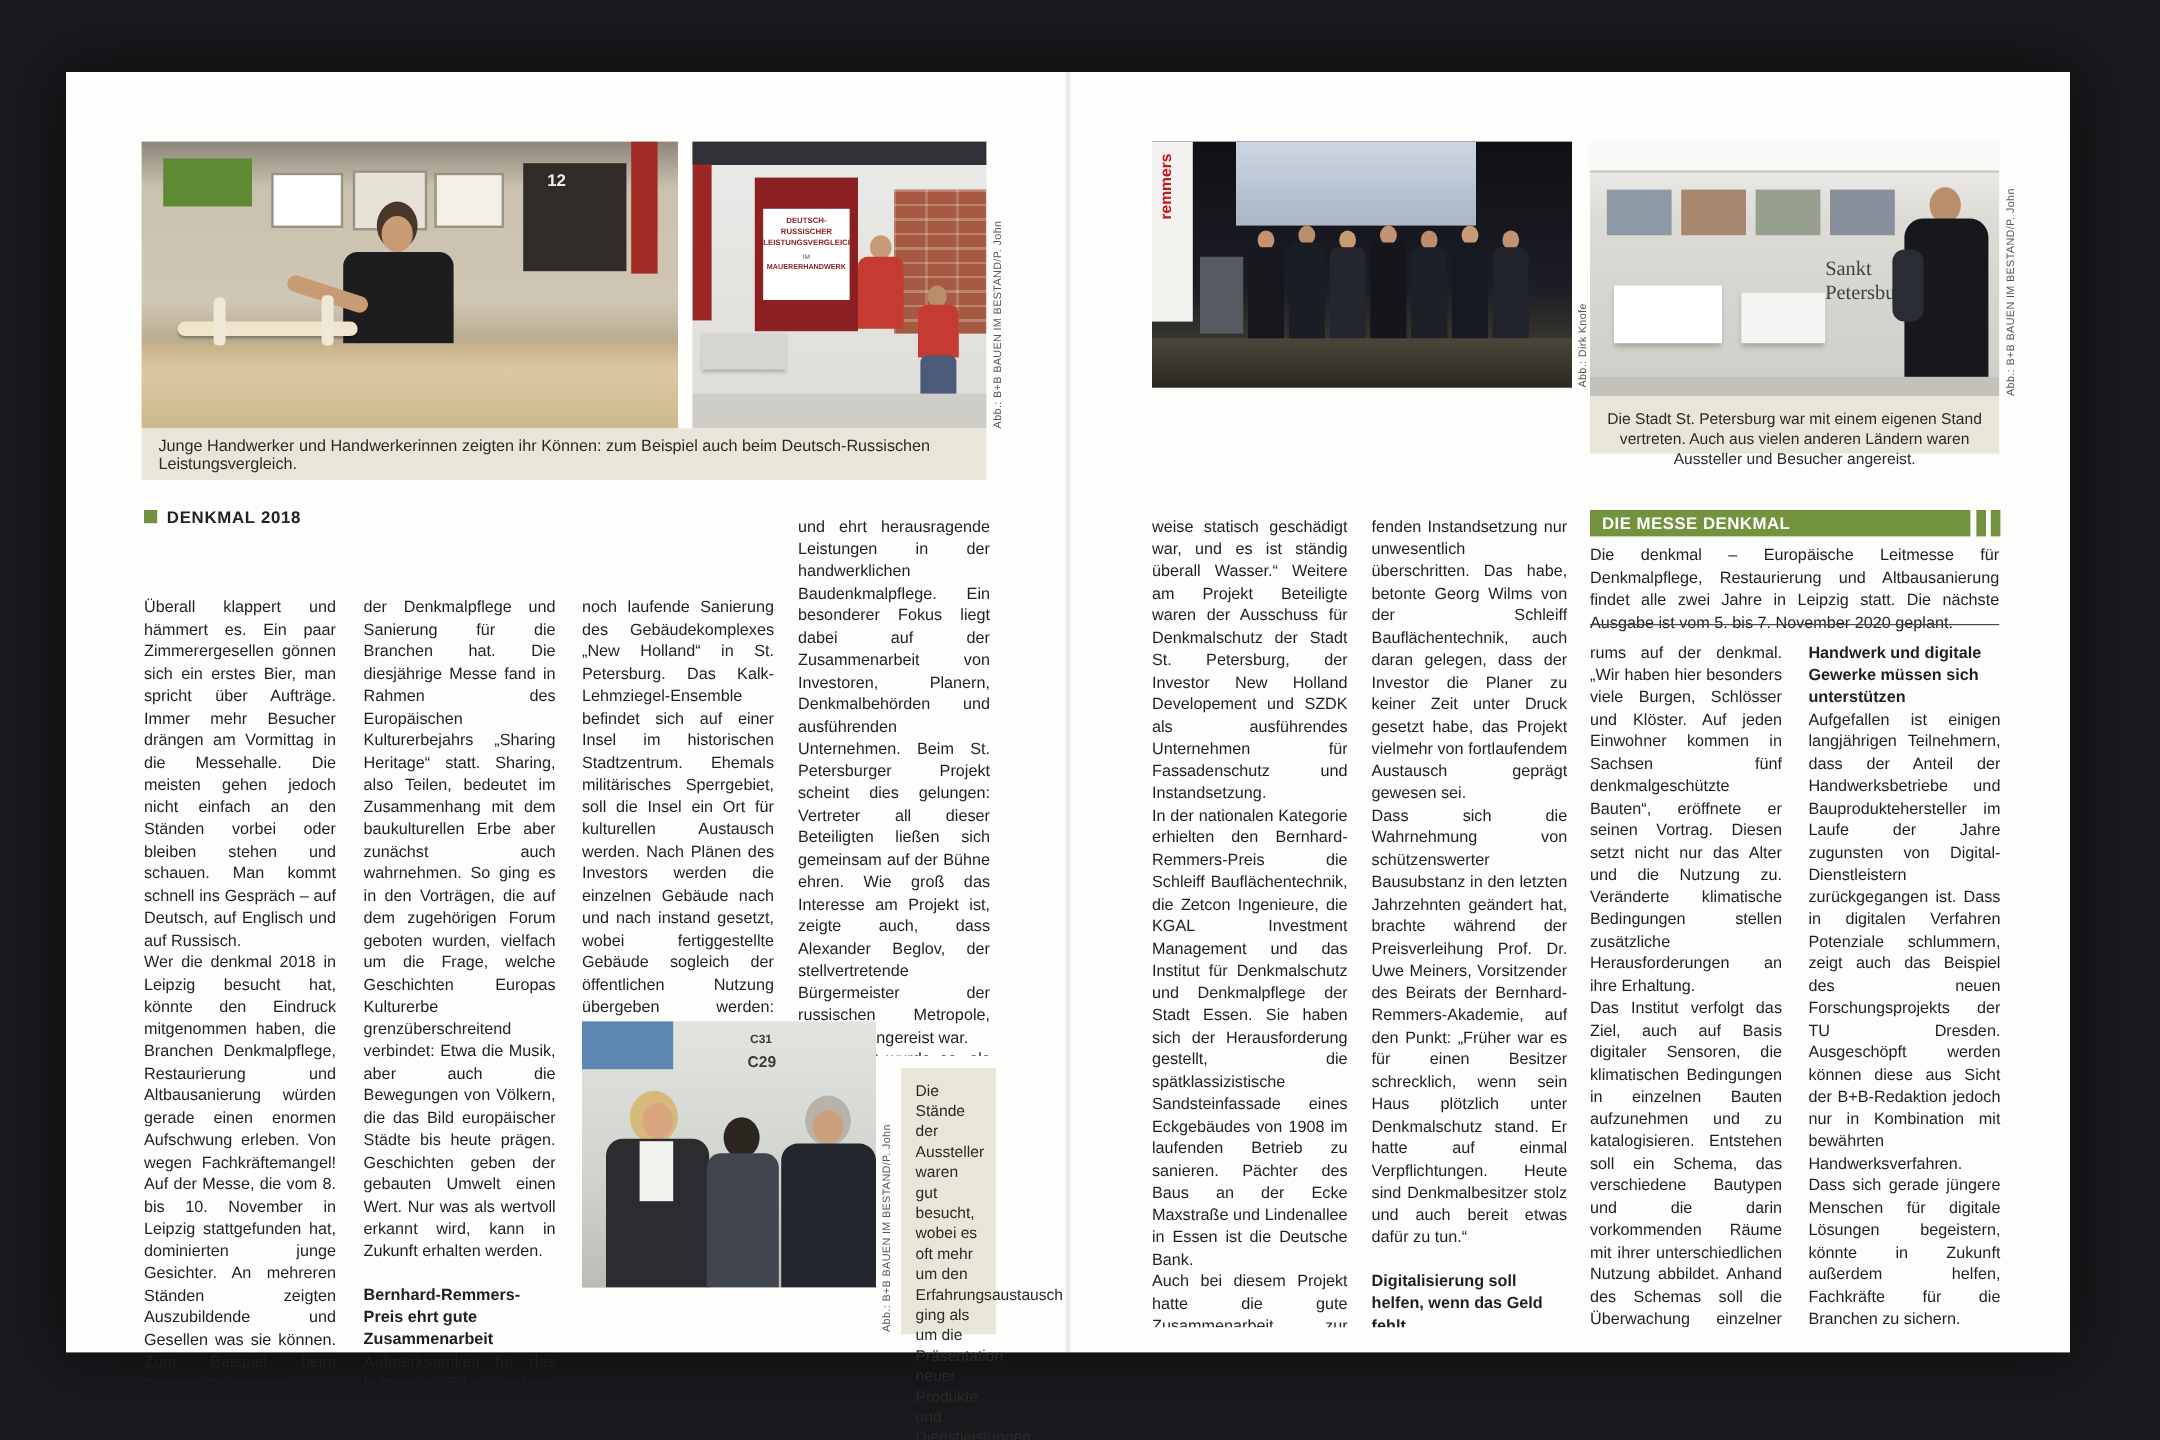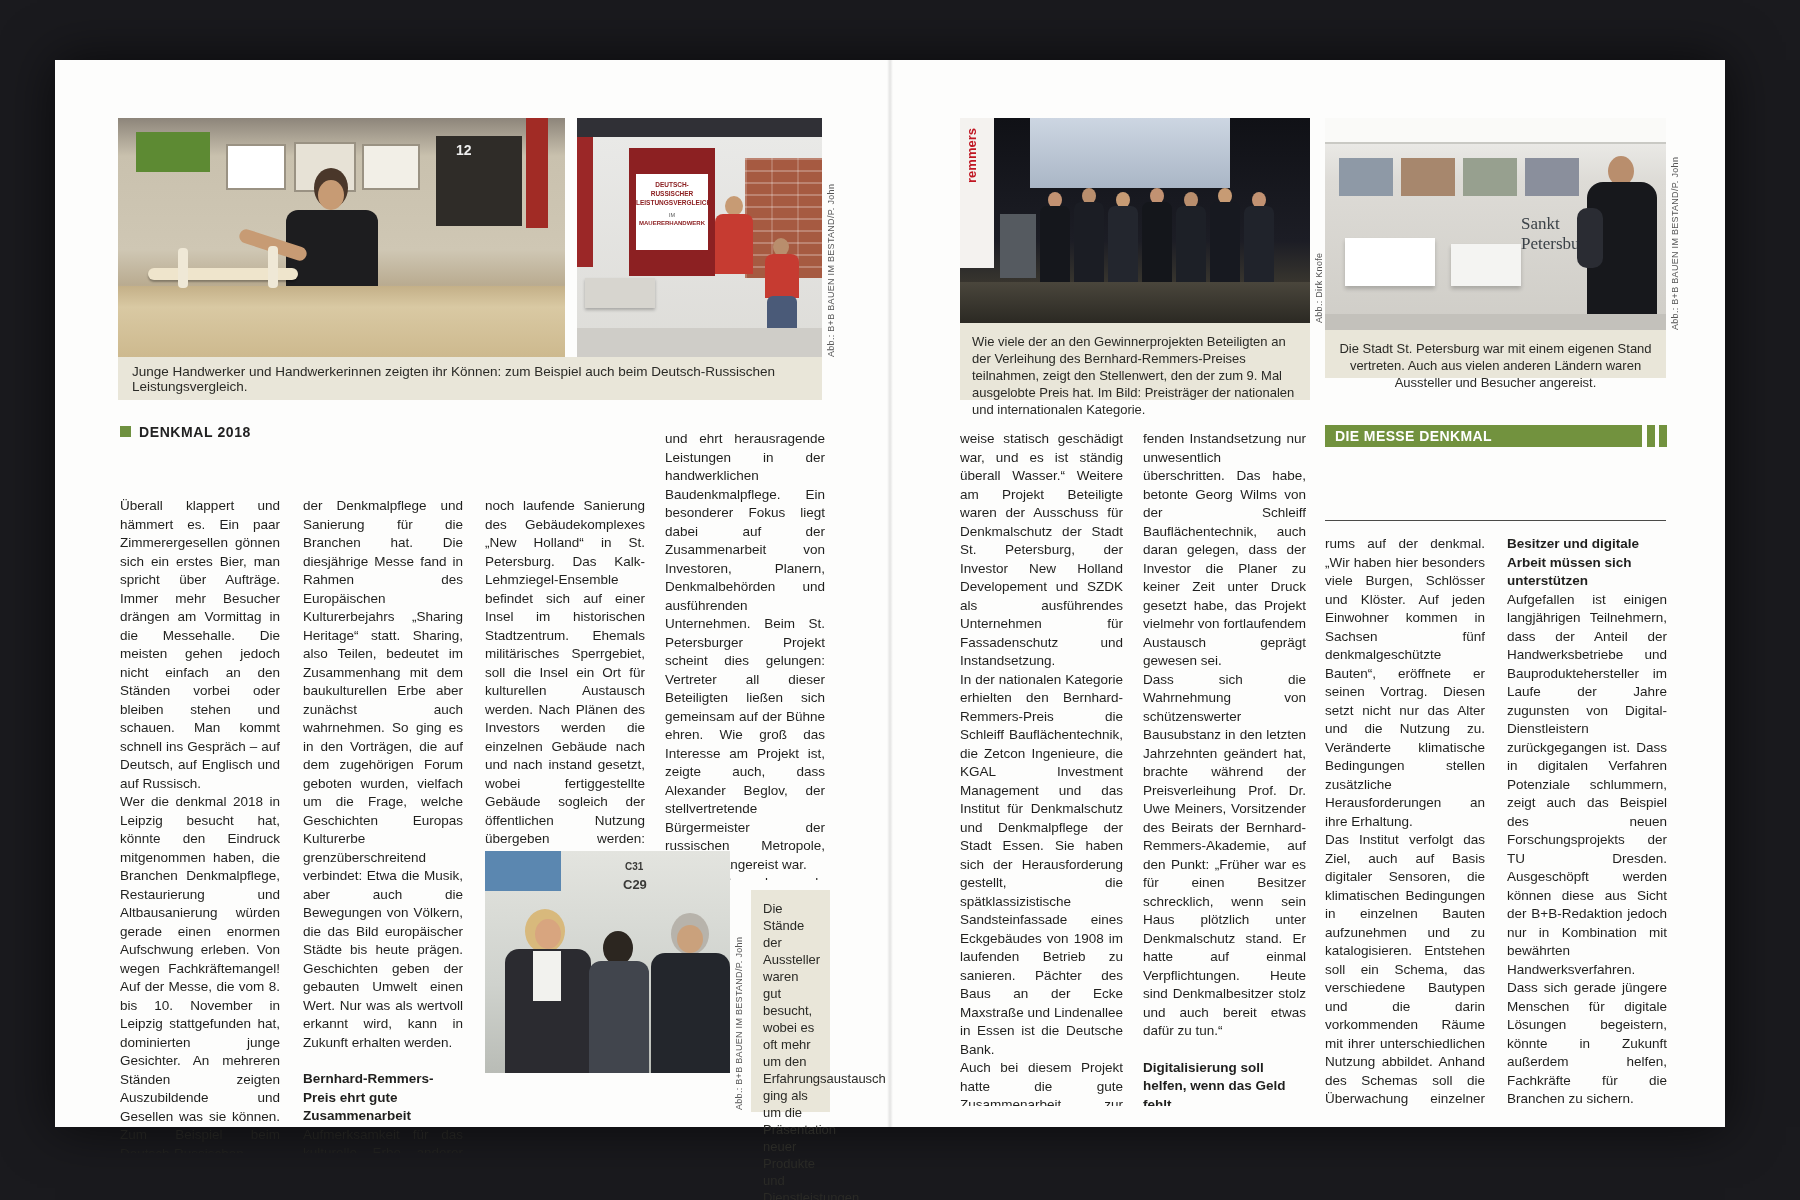--- a/index.html
+++ b/index.html
@@ -151,21 +151,20 @@
     <div style="left:182px;top:84px;width:30px;height:80px;background:#14161b;border-radius:7px 7px 0 0;"></div>
     <div class="head" style="left:224px;top:74px;width:14px;height:16px;background:#b98e6d;"></div>
     <div style="left:216px;top:88px;width:30px;height:76px;background:#1d2027;border-radius:7px 7px 0 0;"></div>
     <div class="head" style="left:258px;top:70px;width:14px;height:16px;background:#c79b74;"></div>
     <div style="left:250px;top:84px;width:30px;height:80px;background:#171920;border-radius:7px 7px 0 0;"></div>
     <div class="head" style="left:292px;top:74px;width:14px;height:16px;background:#c29272;"></div>
     <div style="left:284px;top:88px;width:30px;height:76px;background:#20232b;border-radius:7px 7px 0 0;"></div>
     <div style="left:0;top:164px;width:100%;height:41px;background:linear-gradient(180deg,#4a463c,#2b2923);"></div>
   </div>
 
-  <div class="caption-box abs" style="left:905px;top:263px;width:350px;height:77px;">Wie viele der an den Gewinnerprojekten Beteiligten an der Verleihung des Bernhard-Remmers-Preises teilnahmen, zeigt den Stellenwert, den der zum 9. Mal ausgelobte Preis hat. Im Bild: Preisträger der nationalen und internationalen Kategorie.</div>
 
   <div class="credit abs" style="left:1258px;top:58px;width:12px;height:205px;">Abb.: Dirk Knofe</div>
 
   <div class="photo p5 abs" style="left:1270px;top:58px;width:341px;height:212px;">
     <div style="left:0;top:0;width:100%;height:24px;background:#fafaf8;border-bottom:2px solid #c9c9c4;"></div>
     <div style="left:14px;top:40px;width:54px;height:38px;background:#8e99a6;"></div>
     <div style="left:76px;top:40px;width:54px;height:38px;background:#a7876d;"></div>
     <div style="left:138px;top:40px;width:54px;height:38px;background:#97a08f;"></div>
     <div style="left:200px;top:40px;width:54px;height:38px;background:#8a8f9c;"></div>
     <div style="left:196px;top:96px;text-align:left;position:absolute;color:#3b4248;font-family:'Liberation Serif',serif;font-size:17px;line-height:20px;">
@@ -194,26 +193,27 @@
       <div class="blk blk-p">Dass sich die Wahrnehmung von schützenswerter Bausubstanz in den letzten Jahrzehnten geändert hat, brachte während der Preisverleihung Prof. Dr. Uwe Meiners, Vorsitzender des Beirats der Bernhard-Remmers-Akademie, auf den Punkt: „Früher war es für einen Besitzer schrecklich, wenn sein Haus plötzlich unter Denkmalschutz stand. Er hatte auf einmal Verpflichtungen. Heute sind Denkmalbesitzer stolz und auch bereit etwas dafür zu tun.“</div>
       <div class="blk blk-h">Digitalisierung soll helfen, wenn das Geld fehlt</div>
     </div>
 
   <div class="greenbar abs" style="left:1270px;top:365px;width:317px;height:22px;">
     <span>DIE MESSE DENKMAL</span>
   </div>
   <div class="green-sq abs" style="left:1592px;top:365px;width:8px;height:22px;"></div>
   <div class="green-sq abs" style="left:1604px;top:365px;width:8px;height:22px;"></div>
 
+  <div class="introtext abs" style="left:1270px;top:394px;width:341px;">Die denkmal – Europäische Leitmesse für Denkmalpflege, Restaurierung und Altbausanierung findet alle zwei Jahre in Leipzig statt. Die nächste Ausgabe ist vom 5. bis 7. November 2020 geplant.</div>
 
   <div class="rule abs" style="left:1270px;top:460px;width:341px;height:0;"></div>
 
   <div class="col abs" style="left:1270px;top:475px;width:160px;height:571px;">
       <div class="blk blk-p">rums auf der denkmal. „Wir haben hier besonders viele Burgen, Schlösser und Klöster. Auf jeden Einwohner kommen in Sachsen fünf denkmalgeschützte Bauten“, eröffnete er seinen Vortrag. Diesen setzt nicht nur das Alter und die Nutzung zu. Veränderte klimatische Bedingungen stellen zusätzliche Herausforderungen an ihre Erhaltung.</div>
       <div class="blk blk-p">Das Institut verfolgt das Ziel, auch auf Basis digitaler Sensoren, die klimatischen Bedingungen in einzelnen Bauten aufzunehmen und zu katalogisieren. Entstehen soll ein Schema, das verschiedene Bautypen und die darin vorkommenden Räume mit ihrer unterschiedlichen Nutzung abbildet. Anhand des Schemas soll die Überwachung einzelner Bauwerke langfristig vereinfacht werden. Es geht allerdings um mehr als die klimatische Überwachung: Damit Burgen, Schlösser und Klöster erhalten werden können, müssen sie mit Anlagentechnik zum Heizen, Kühlen und Lüften ausgestattet werden. Diese auf Basis von Sensordaten zu steuern, könnte viel Energie und damit Geld sparen.</div>
     </div>
   <div class="col abs" style="left:1452px;top:475px;width:160px;height:571px;">
-      <div class="blk blk-h">Besitzer und digitale Arbeit müssen sich unterstützen</div>
+      <div class="blk blk-h">Handwerk und digitale Gewerke müssen sich unterstützen</div>
       <div class="blk blk-p">Aufgefallen ist einigen langjährigen Teilnehmern, dass der Anteil der Handwerksbetriebe und Bauproduktehersteller im Laufe der Jahre zugunsten von Digital-Dienstleistern zurückgegangen ist. Dass in digitalen Verfahren Potenziale schlummern, zeigt auch das Beispiel des neuen Forschungsprojekts der TU Dresden. Ausgeschöpft werden können diese aus Sicht der B+B-Redaktion jedoch nur in Kombination mit bewährten Handwerksverfahren. Dass sich gerade jüngere Menschen für digitale Lösungen begeistern, könnte in Zukunft außerdem helfen, Fachkräfte für die Branchen zu sichern.</div>
     </div>
 
   <div class="spine"></div>
 </div>
 
 </body></html>

